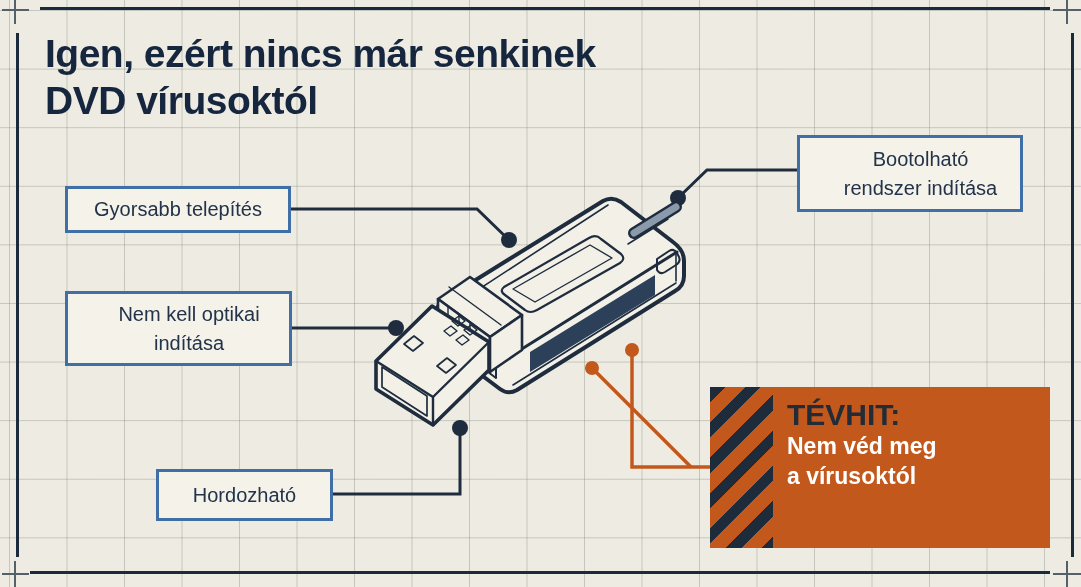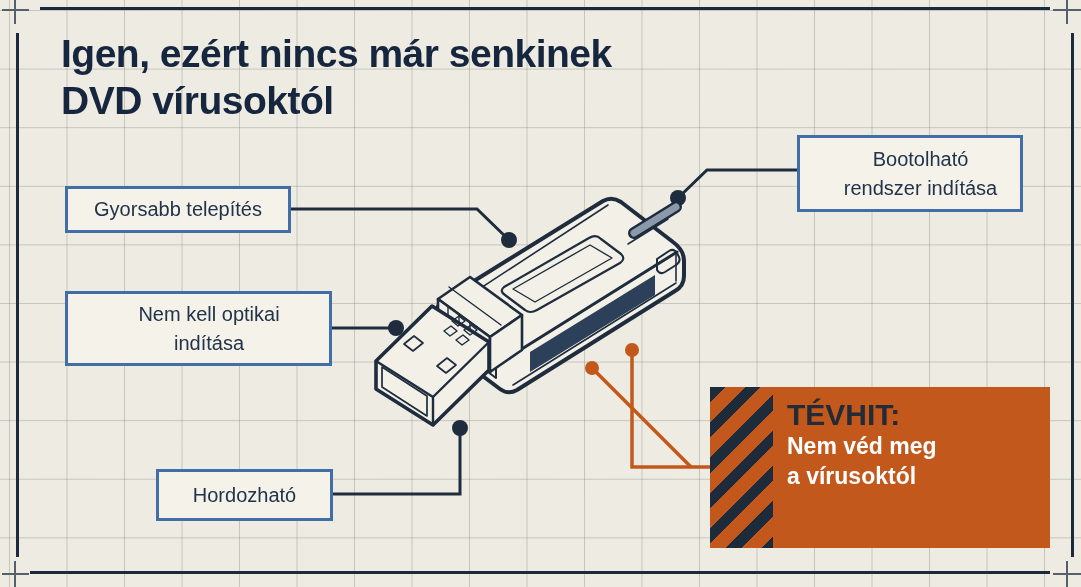--- a/index.html
+++ b/index.html
@@ -16,21 +16,21 @@
     font-family:"Liberation Sans", sans-serif;
   }
   .frame{position:absolute;background:#1b2a3c;}
   .ch{position:absolute;background:#55606b;}
 
   .title{
     position:absolute;left:45px;top:30px;
     color:#15263e;font-size:39px;line-height:47px;font-weight:700;
     letter-spacing:-0.5px;
   }
-  .title span{display:block;margin-left:16px;}
+  .title span{display:block;}
 
   .callout{
     position:absolute;
     border:3px solid #3f6fa6;
     background:#f4f2e9;
     color:#22334a;font-size:20px;line-height:29px;
     box-sizing:border-box;
     display:flex;flex-direction:column;justify-content:center;
     z-index:3;
     align-items:center;
@@ -155,21 +155,21 @@
         <path stroke-width="1.7" d="M404,344 l10,-8 9,7 -10,8 Z M437,366 l10,-8 9,7 -10,8 Z"></path>
         <path stroke-width="1.4" d="M452,321 l7,-5 6,5 -7,5 Z M464,330 l7,-5 6,5 -7,5 Z M444,331 l7,-5 6,5 -7,5 Z M456,340 l7,-5 6,5 -7,5 Z"></path>
       </g>
     </g>
   </svg>
 
   <div class="callout center" style="left:65px;top:186px;width:226px;height:47px;">
     <span>Gyorsabb telepítés</span>
   </div>
 
-  <div class="callout left" style="left:65px;top:291px;width:267px;height:75px;">
+  <div class="callout left" style="left:65px;top:291px;width:227px;height:75px;">
     <span>Nem kell optikai</span>
     <span>indítása</span>
   </div>
 
   <div class="callout center" style="left:145px;top:469px;width:177px;height:52px;margin-left:11px;">
     <span>Hordozható</span>
   </div>
 
   <div class="callout left" style="left:797px;top:135px;width:226px;height:77px;">
     <span>Bootolható</span>

